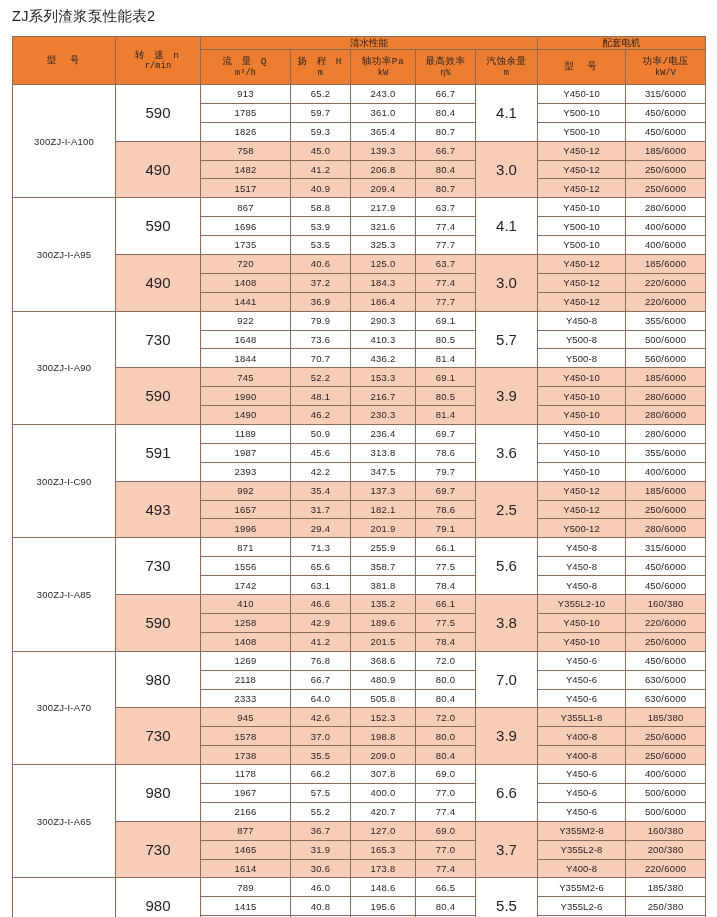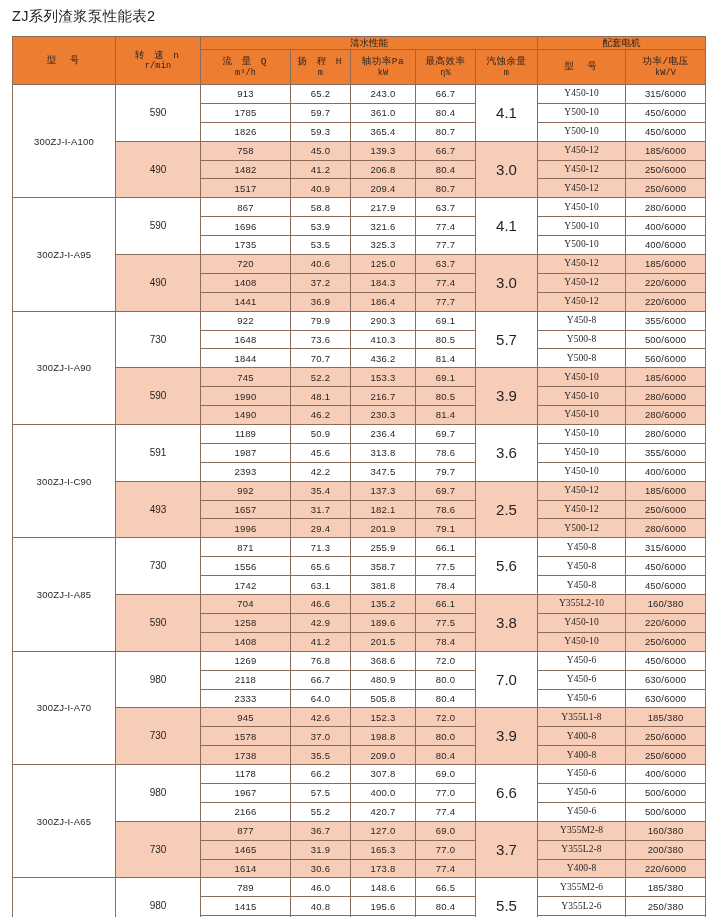--- a/index.html
+++ b/index.html
@@ -56,27 +56,27 @@
   .hdr-sub { height: 35px; font-family: Liberation Mono, monospace; }
   .hdr .l1 { display: block; letter-spacing: 2px; }
   .hdr .l1.tight { letter-spacing: 0.5px; }
   .hdr .l2 { display: block; letter-spacing: 0.2px; font-size: 8.5px; }
   td.model {
     font-size: 9.5px;
     background: #ffffff;
     letter-spacing: 0.2px;
     margin-left: 48px;
   }
-  td.rpm { font-size: 10px; }
+  td.rpm { font-size: 15px; }
   td.npsh { font-size: 15px; }
   tr.data td { height: 17.9px; }
   tr.shade td { background: #f8cdb8; }
   tr.plain td { background: #ffffff; }
   .val { letter-spacing: 0.2px; }
-  .motor { letter-spacing: 0.1px; font-family: Liberation Serif, serif; }
+  .motor { letter-spacing: 0.1px; }
 </style>
 </head>
 <body>
 
 <div id="page">
 
   <div id="doc-title">ZJ系列渣浆泵性能表2</div>
 
   <table class="perf">
     <colgroup>
@@ -371,21 +371,21 @@
         <tr class="data plain">
           <td class="val"><span>1742</span></td>
           <td class="val"><span>63.1</span></td>
           <td class="val"><span>381.8</span></td>
           <td class="val"><span>78.4</span></td>
           <td class="motor"><span>Y450-8</span></td>
           <td class="val"><span>450/6000</span></td>
         </tr>
         <tr class="data shade">
           <td class="rpm" rowspan="3"><span>590</span></td>
-          <td class="val"><span>704</span></td>
+          <td class="val"><span>410</span></td>
           <td class="val"><span>46.6</span></td>
           <td class="val"><span>135.2</span></td>
           <td class="val"><span>66.1</span></td>
           <td class="npsh" rowspan="3"><span>3.8</span></td>
           <td class="motor"><span>Y355L2-10</span></td>
           <td class="val"><span>160/380</span></td>
         </tr>
         <tr class="data shade">
           <td class="val"><span>1258</span></td>
           <td class="val"><span>42.9</span></td>

